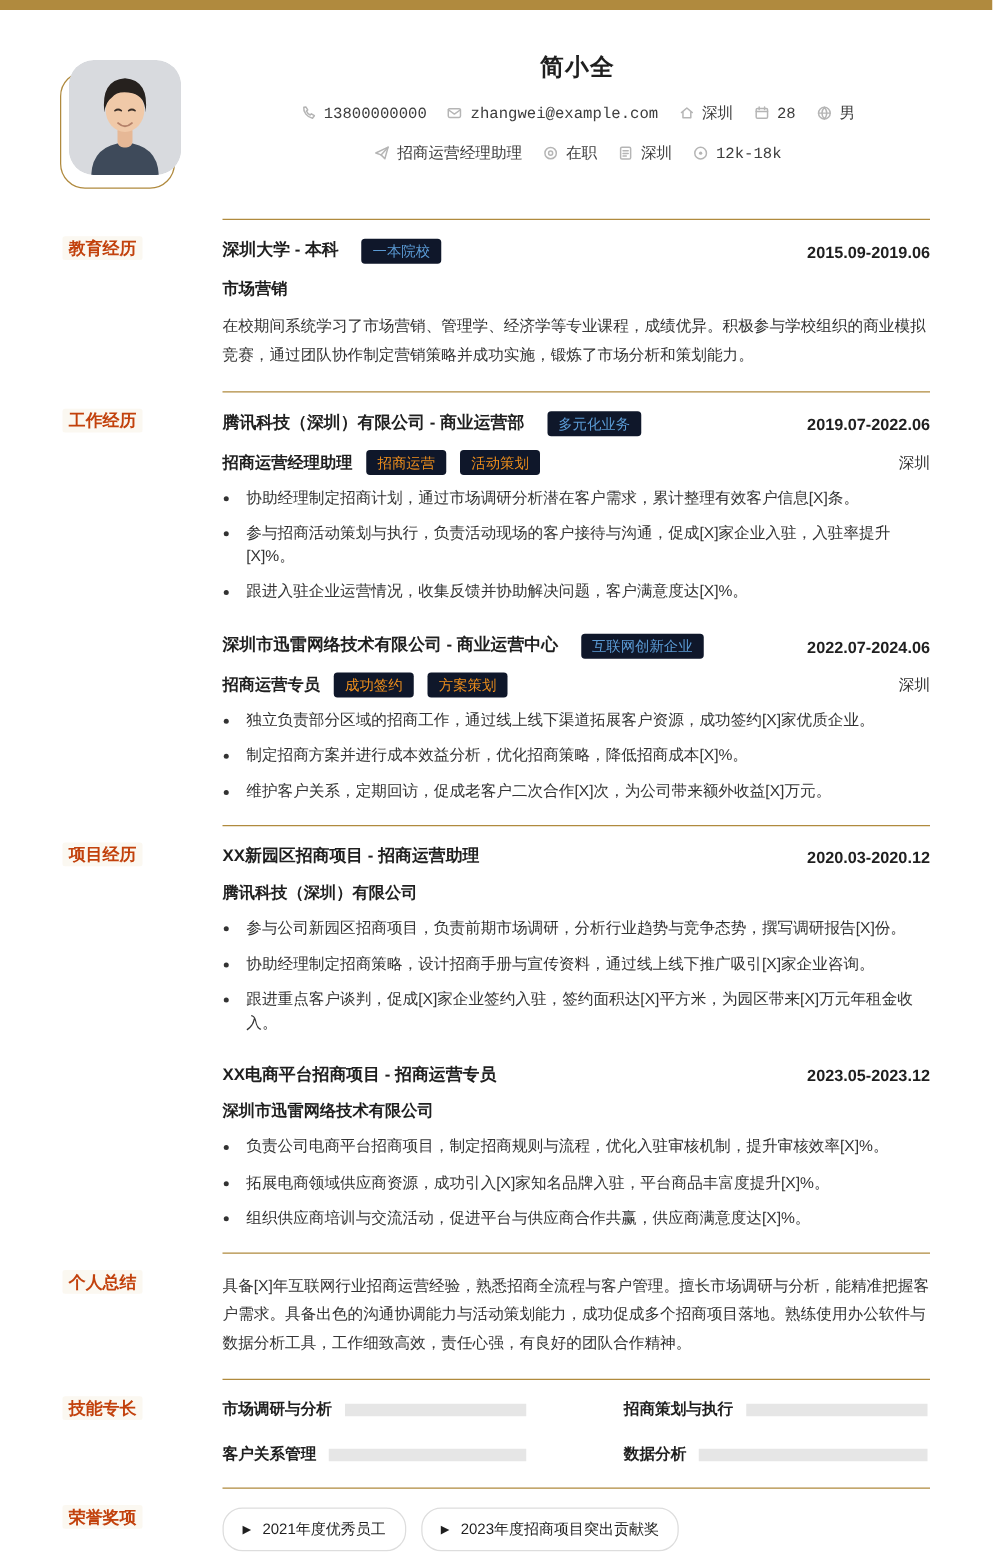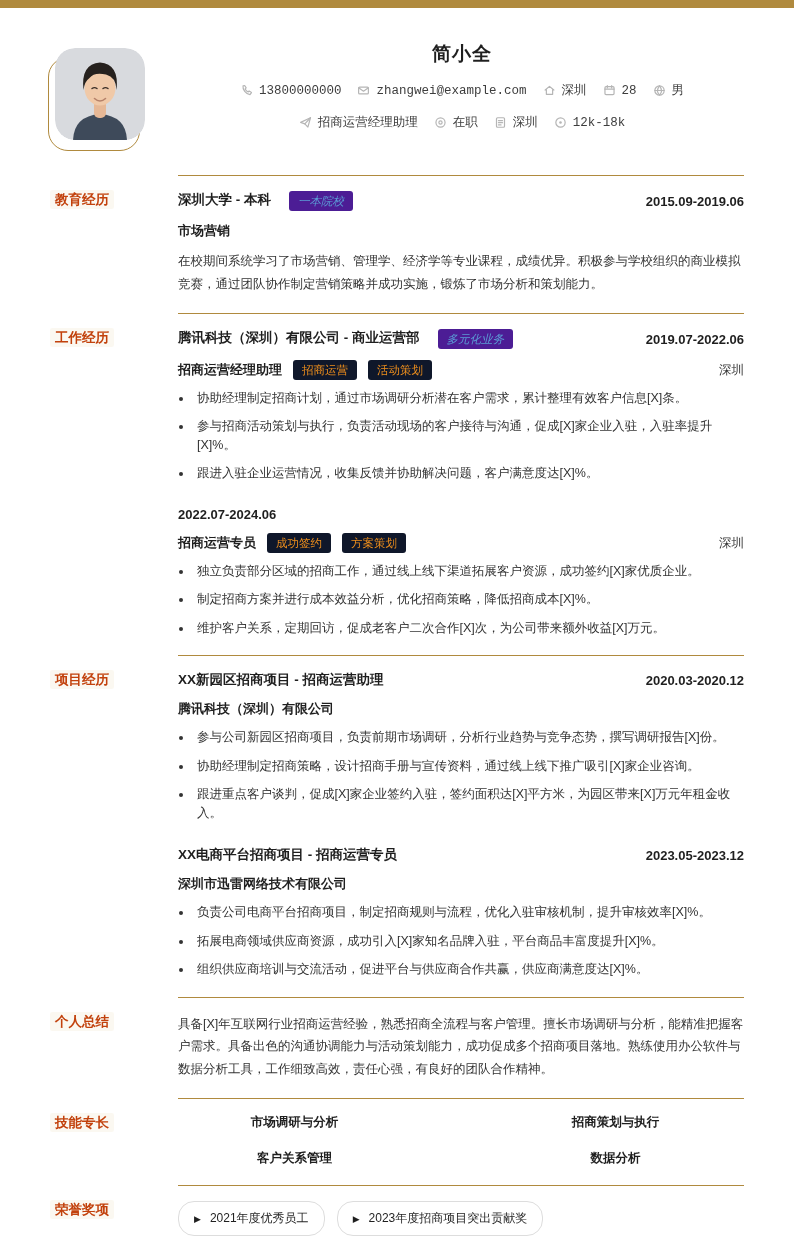--- a/index.html
+++ b/index.html
@@ -33,35 +33,35 @@
     color:#c2410c; font-weight:bold; font-size:13.5px;
     background:rgba(201,162,75,.08); padding:2px 5px; border-radius:2px;
   }
   .section-body { flex:1; border-top:1px solid #B08A3E; padding:15px 0 18px; min-width:0; }
 
   .entry + .entry { margin-top:24px; }
   .entry-header { display:flex; justify-content:space-between; align-items:center; margin-bottom:11px; }
   .entry-left { display:flex; align-items:flex-start; gap:18px; }
   .entry-title { font-weight:bold; font-size:13.5px; color:#1f1f1f; }
   .entry-date { font-weight:bold; font-size:13px; color:#1f1f1f; white-space:nowrap; }
-  .tag-blue { background:#4c1d95; color:#5B9BD5; font-size:11.5px; padding:2.5px 9px; border-radius:3px; white-space:nowrap;font-style:italic; }
+  .tag-blue { background:#0f172a; color:#5B9BD5; font-size:11.5px; padding:2.5px 9px; border-radius:3px; white-space:nowrap; }
   .tag-orange { background:#0f172a; color:#EF8F1C; font-size:11.5px; padding:2.5px 9px; border-radius:3px; white-space:nowrap; }
   .role-line { display:flex; justify-content:space-between; align-items:center; margin-bottom:9px; }
   .role-left { display:flex; align-items:center; gap:11px; }
   .role-name { font-weight:bold; font-size:13px; color:#1f1f1f; }
   .location { font-size:12.5px; color:#333; }
   .sub-line { font-weight:bold; font-size:13px; color:#1f1f1f; margin-bottom:10px; }
   .desc { font-size:12.5px; line-height:1.8; color:#333; }
   ul.bullets { margin:0; padding-left:15px; }
   .bullets li { font-size:12.5px; line-height:1.5; margin-bottom:9.5px; color:#333; padding-left:4px; }
   .bullets li:last-child { margin-bottom:0; }
 
   
   .skills-grid { display:grid; grid-template-columns:1fr 1fr; column-gap:78px; row-gap:19px; padding-right:2px; }
-  .skill { display:flex; align-items:center;flex-direction:column; }
+  .skill { display:flex; align-items:center; }
   .skill-name { font-weight:bold; font-size:12.5px; color:#1f1f1f; margin-right:10px; white-space:nowrap; }
   .skill-bar { flex:1; height:10px; background:#E6E6E6; }
   .skill-fill { height:100%; background:#B08A3E; clip-path:polygon(0 0,100% 0,calc(100% - 7px) 100%,0 100%); }
 
   
   .honor-btns { display:flex; gap:12px; }
   .honor-btn {
     display:flex; align-items:center; gap:9px; border:1px solid #ddd; border-radius:16px;
     padding:8px 15px; font-size:12px; color:#1f1f1f; background:#fff; cursor:pointer;
     font-family:inherit;
@@ -200,20 +200,24 @@
         </div>
         <ul class="bullets">
           <li>协助经理制定招商计划，通过市场调研分析潜在客户需求，累计整理有效客户信息[X]条。</li>
           <li>参与招商活动策划与执行，负责活动现场的客户接待与沟通，促成[X]家企业入驻，入驻率提升[X]%。</li>
           <li>跟进入驻企业运营情况，收集反馈并协助解决问题，客户满意度达[X]%。</li>
         </ul>
       </div>
 
       <div class="entry">
         <div class="entry-header">
+          <div class="entry-left">
+            <span class="entry-title">深圳市迅雷网络技术有限公司 - 商业运营中心</span>
+            <span class="tag-blue">互联网创新企业</span>
+          </div>
           <span class="entry-date">2022.07-2024.06</span>
         </div>
         <div class="role-line">
           <div class="role-left">
             <span class="role-name">招商运营专员</span>
             <span class="tag-orange">成功签约</span>
             <span class="tag-orange">方案策划</span>
           </div>
           <span class="location">深圳</span>
         </div>

